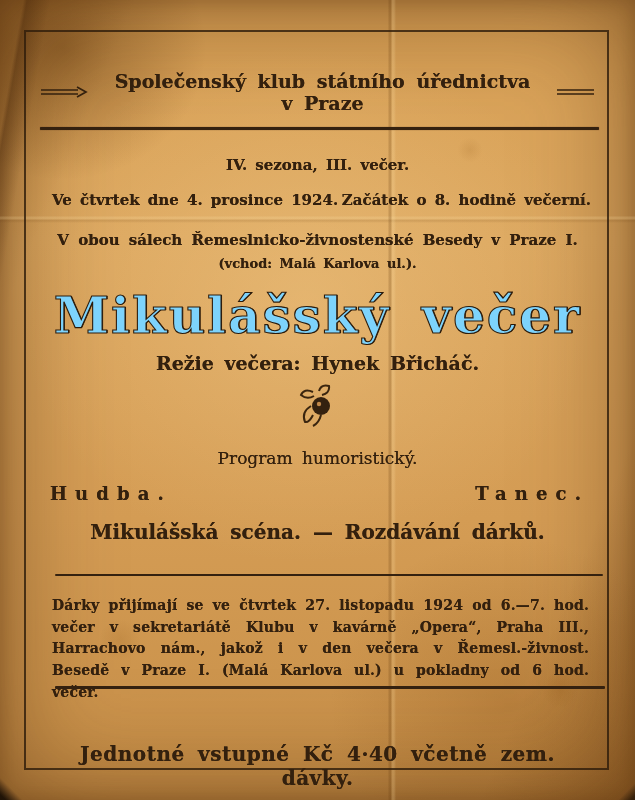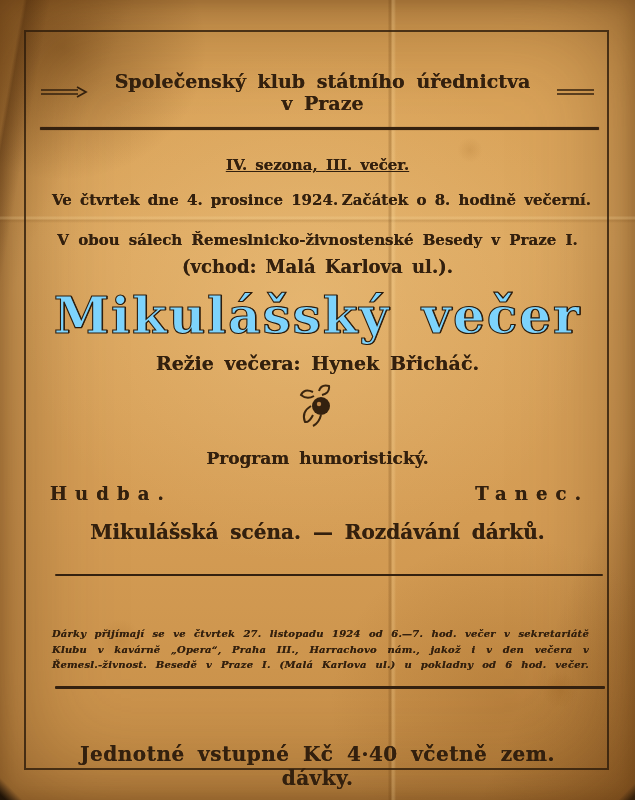--- a/index.html
+++ b/index.html
@@ -28,36 +28,36 @@
       linear-gradient(315deg, rgba(15,8,2,.6) 0 3px, transparent 12px);}
   .frame{position:absolute;left:24px;top:30px;right:26px;bottom:30px;
     border:2px solid rgba(48,29,11,.82);pointer-events:none;}
   .ink{color:#33200e;text-shadow:0 0 .6px rgba(51,32,14,.85);}
   .abs{position:absolute;left:40px;right:40px;text-align:center;}
   .club-row{top:70px;display:flex;align-items:center;justify-content:center;gap:16px;
     font-size:19px;font-weight:bold;word-spacing:5px;}
   .member{top:100px;font-size:19px;font-weight:bold;word-spacing:7px;letter-spacing:.5px;}
   .rule{position:absolute;background:#34210f;border-radius:1px;}
   .rule-header{left:40px;right:36px;top:127px;height:3px;box-shadow:0 0 1px rgba(51,32,14,.8);}
-  .season{top:156px;font-size:15px;font-weight:bold;word-spacing:3px;text-decoration:underline;}
+  .season{top:156px;font-size:15px;font-weight:bold;word-spacing:3px;}
   .date-row{top:191px;left:52px;right:44px;display:flex;justify-content:space-between;
     font-size:15px;font-weight:bold;word-spacing:3px;text-align:left;}
   .venue1{top:231px;font-size:15px;font-weight:bold;word-spacing:4px;}
-  .venue2{top:256px;font-size:18px;font-weight:bold;word-spacing:3px;}
+  .venue2{top:256px;font-size:13px;font-weight:bold;word-spacing:3px;}
   .title{top:286px;font-size:50px;font-weight:bold;letter-spacing:2px;word-spacing:12px;color:#7dd3fc;
     -webkit-text-stroke:1.1px #2c1a09;text-shadow:1px 0 0 #2c1a09;}
   .director{top:352px;font-size:19px;font-weight:bold;word-spacing:4px;}
   .ornament{top:384px;}
-  .program-heading{top:448px;font-size:17px;font-weight:bold;word-spacing:4px;}
+  .program-heading{top:448px;font-size:17px;font-weight:normal;word-spacing:4px;}
   .program-row{top:483px;left:50px;right:46px;display:flex;justify-content:space-between;
     font-size:18px;font-weight:bold;letter-spacing:.45em;text-align:left;}
   .scene-line{top:520px;font-size:20px;font-weight:bold;word-spacing:5px;}
   .rule-thin{left:55px;right:32px;top:574px;height:2px;}
-  .paragraph{top:626px;left:52px;right:46px;text-align:justify;font-size:10px;font-weight:bold;
-    line-height:1.55;word-spacing:3.5px;letter-spacing:.2px;font-style:italic;}
+  .paragraph{top:595px;left:52px;right:46px;text-align:justify;font-size:14px;font-weight:bold;
+    line-height:1.55;word-spacing:3.5px;letter-spacing:.2px;}
   .paragraph::after{content:"";display:inline-block;width:100%;}
   .rule-bottom{left:55px;right:30px;top:686px;height:3px;}
   .admission{top:742px;font-size:20px;font-weight:bold;word-spacing:6px;letter-spacing:.5px;}
   svg{display:block;}
 </style>
 </head>
 <body>
 
 <div class="scene">
   <div class="paper"></div>

